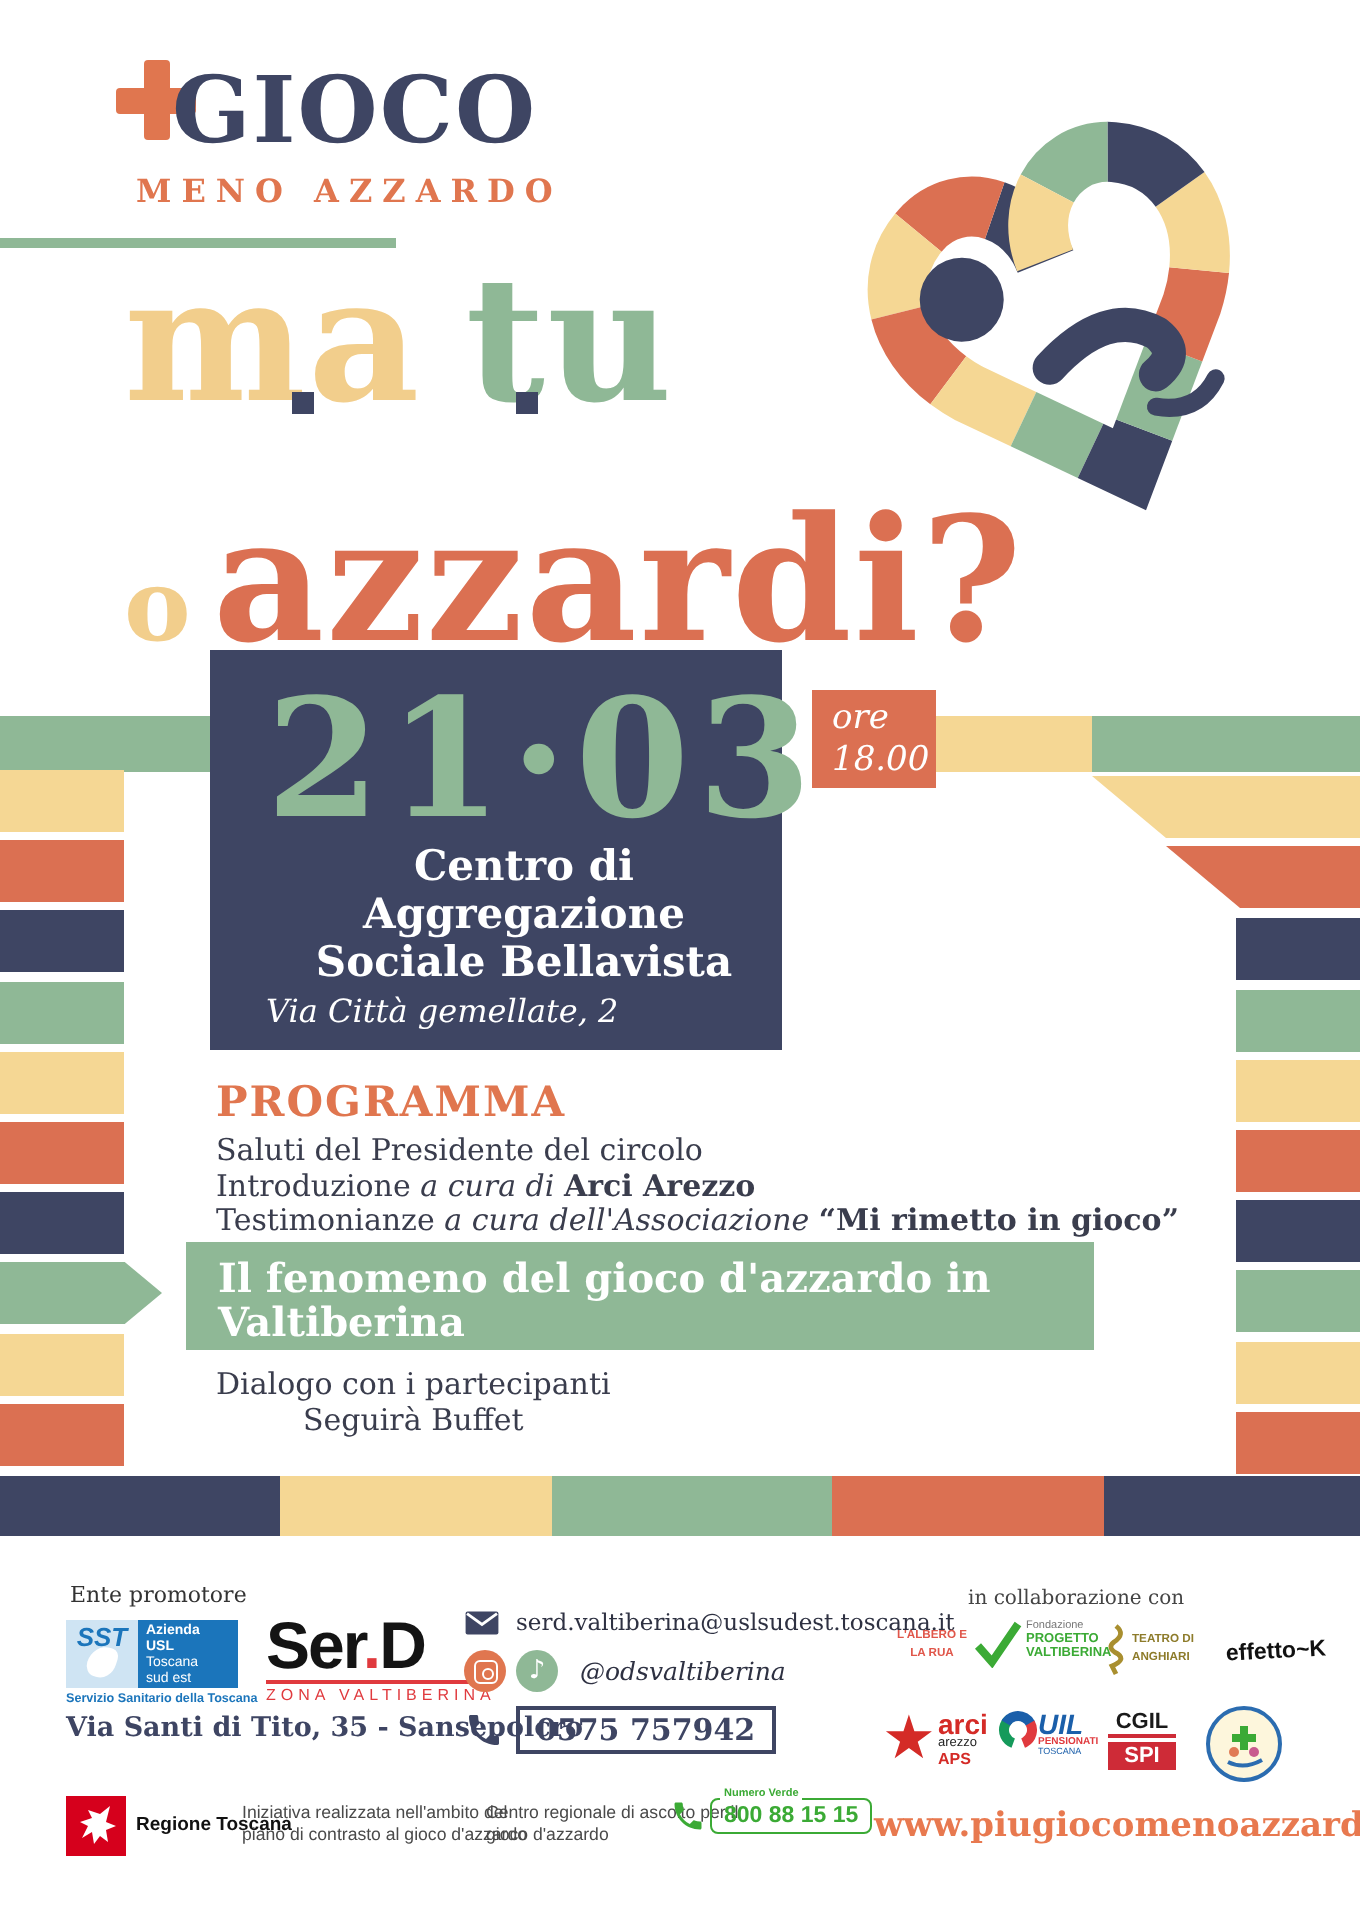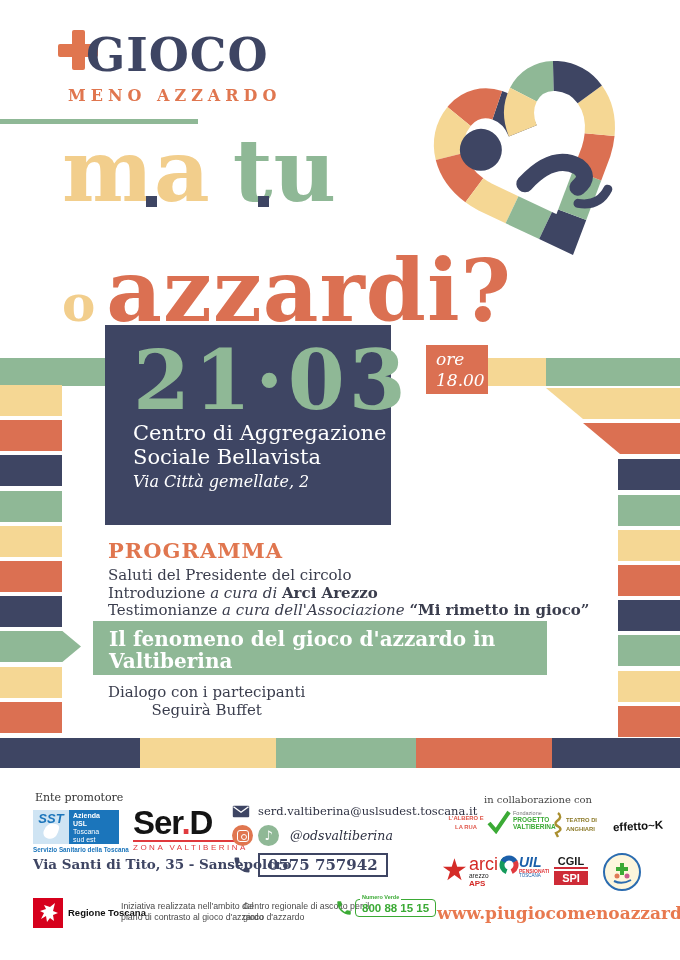--- a/index.html
+++ b/index.html
@@ -19,24 +19,24 @@
   .plus:after{left:0;top:14px;width:40px;height:13px;}
   
   .tline{position:absolute;font-weight:bold;font-size:86px;line-height:1;letter-spacing:1px;}
   .tw-sand{color:#F2CE8C;} .tw-sage{color:#8FB896;} .tw-navy{color:#3E4563;} .tw-coral{color:#DB7052;}
   .tdot{position:absolute;width:11px;height:11px;background:#3E4563;}
   
   .datebox{position:absolute;left:105px;top:325px;width:286px;height:200px;background:#3E4563;
            padding:14px 0 0 28px;box-sizing:border-box;}
   .date-big{font-size:82px;font-weight:bold;color:#8FB896;letter-spacing:4px;line-height:1;}
   .city{font-size:29px;font-weight:bold;color:#E0764F;margin-top:2px;line-height:1.1;}
-  .venue{font-size:21px;font-weight:normal;color:#fff;line-height:1.15;}
+  .venue{font-size:21px;font-weight:bold;color:#fff;line-height:1.15;text-align:center;}
   .vaddr{font-size:16px;font-style:italic;color:#fff;margin-top:3px;}
   .orebox{position:absolute;left:406px;top:345px;width:62px;height:49px;background:#DB7052;
-          color:#fff;font-style:italic;font-size:17px;line-height:1.25;padding:4px 0 0 10px;box-sizing:border-box;margin-left:20px;}
+          color:#fff;font-style:italic;font-size:17px;line-height:1.25;padding:4px 0 0 10px;box-sizing:border-box;}
   
   .prog-head{position:absolute;left:108px;top:538px;font-size:21px;font-weight:bold;color:#E0764F;letter-spacing:1px;}
   .prog-body{position:absolute;left:108px;top:567px;font-size:15px;color:#3A3D4D;line-height:17.5px;}
   .prog-after{position:absolute;left:108px;top:684px;font-size:15px;color:#3A3D4D;line-height:17.5px;text-align:center;}
   .banner{position:absolute;left:93px;top:621px;width:454px;height:54px;background:#8FB896;
           padding:7px 0 0 16px;box-sizing:border-box;}
   .banner-t{font-size:20px;font-weight:bold;color:#fff;line-height:1.1;}
   .banner-s{font-size:14px;font-style:italic;color:#fff;margin-top:3px;}
   .arrowband{clip-path:polygon(0 0,77% 0,100% 50%,77% 100%,0 100%);}
   
@@ -242,21 +242,21 @@
     <div style="margin-left:14px;text-align:left;color:#8D7B2A;font-weight:bold;font-size:7px;line-height:9px;padding-top:4px;">
       <small>TEATRO DI</small>
       <small>ANGHIARI</small>
     </div>
   </div>
   <div class="lg" style="left:606px;top:820px;width:64px;font-size:11.5px;font-weight:bold;color:#111;transform:rotate(-3deg);">effetto~K</div>
 
   <div class="lg" style="left:441px;top:855px;width:50px;">
     <span style="font-size:30px;color:#D42B27;line-height:30px;float:left;">★</span>
     <div style="margin-left:28px;text-align:left;line-height:1;">
-      <small style="font-size:18px;font-weight:normal;color:#D42B27;">arci</small>
+      <small style="font-size:14px;font-weight:bold;color:#D42B27;">arci</small>
       <small style="font-size:6.5px;color:#222;">arezzo</small>
       <small style="font-size:8px;font-weight:bold;color:#D42B27;">APS</small>
     </div>
   </div>
   <div class="lg" style="left:499px;top:855px;width:46px;">
     <svg width="20" height="20" viewBox="0 0 20 20" style="float:left;">
       <circle cx="10" cy="10" r="7" fill="none" stroke="#159A5B" stroke-width="5" stroke-dasharray="15 44" transform="rotate(110 10 10)"></circle>
       <circle cx="10" cy="10" r="7" fill="none" stroke="#1B5FAA" stroke-width="5" stroke-dasharray="15 44" transform="rotate(210 10 10)"></circle>
       <circle cx="10" cy="10" r="7" fill="none" stroke="#E03A3E" stroke-width="5" stroke-dasharray="12 44" transform="rotate(330 10 10)"></circle>
     </svg>

